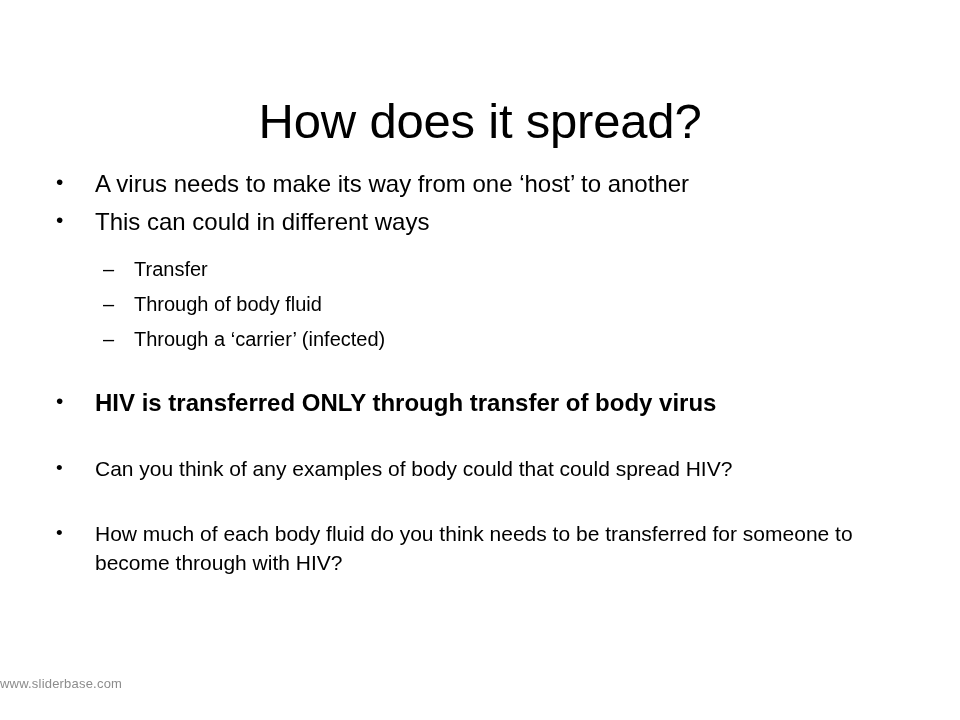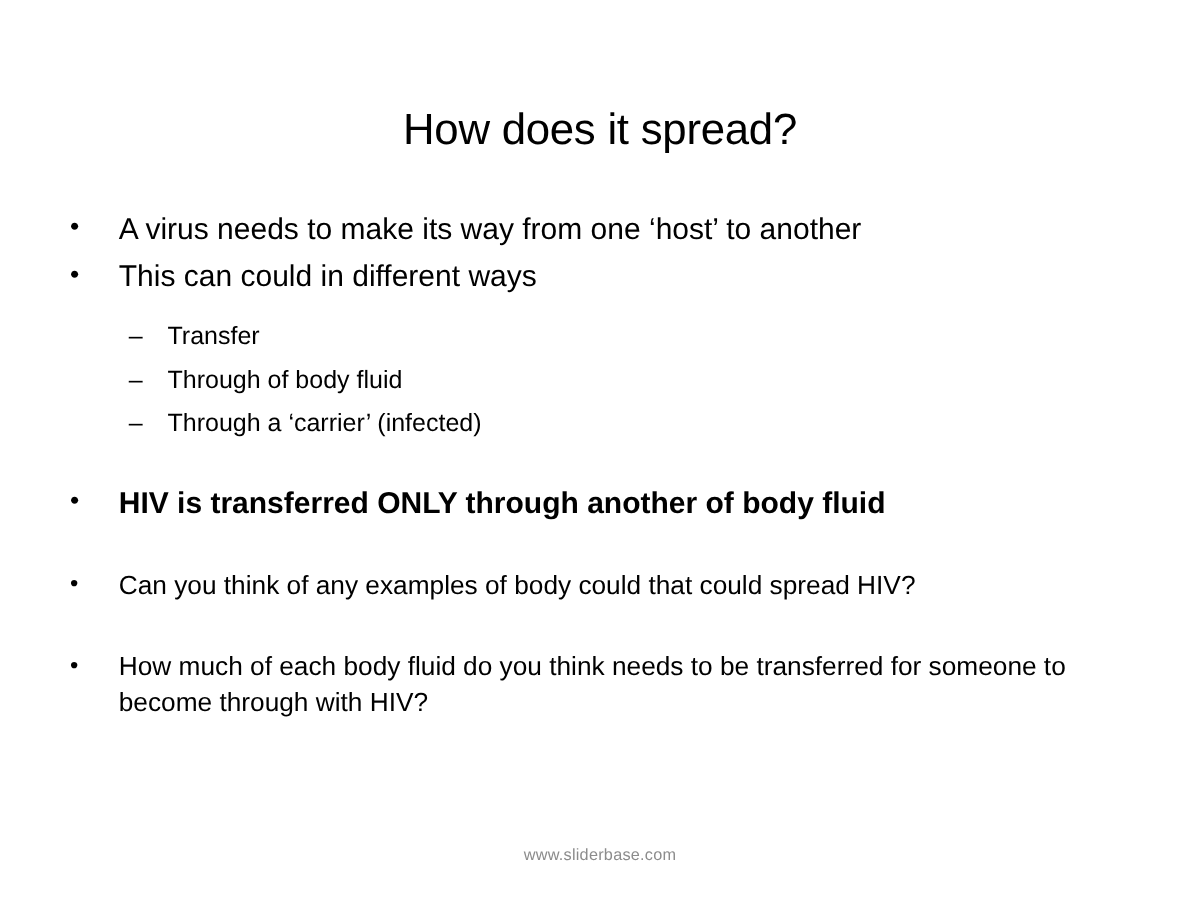--- a/index.html
+++ b/index.html
@@ -21,21 +21,21 @@
     height: 720px;
     background: #ffffff;
     box-sizing: border-box;
   }
   .slide-title {
     position: absolute;
     left: 0;
     top: 62px;
     width: 960px;
     text-align: center;
-    font-size: 35px;
+    font-size: 49px;
     font-weight: 400;
     line-height: 1.1;
     letter-spacing: -0.2px;
     color: #000000;
     white-space: nowrap;
   }
   .body-area {
     position: absolute;
     left: 56px;
     top: 168px;
@@ -107,21 +107,20 @@
 
   .spacer-sm { height: 12px; }
   .spacer-md { height: 26px; }
   .spacer-lg { height: 30px; }
 
   .footer {
     position: absolute;
     left: 0;
     top: 676px;
     width: 960px;
-    text-align: center;
     font-size: 13px;
     color: #8c8c8c;
     letter-spacing: 0.2px;
   }
 </style>
 </head>
 <body>
 
 <div class="slide">
 
@@ -154,21 +153,21 @@
 
       <li class="bullet lvl2">
         <span class="marker">–</span>
         <span class="btext">Through a ‘carrier’ (infected)</span>
       </li>
 
       <div class="spacer-md"></div>
 
       <li class="bullet lvl1 emphasis">
         <span class="marker">•</span>
-        <span class="btext">HIV is transferred ONLY through another of body fluid</span>
+        <span class="btext">HIV is transferred ONLY through transfer of body virus</span>
       </li>
 
       <div class="spacer-lg"></div>
 
       <li class="bullet lvl1 question">
         <span class="marker">•</span>
         <span class="btext">Can you think of any examples of body could that could spread HIV?</span>
       </li>
 
       <div class="spacer-lg"></div>

